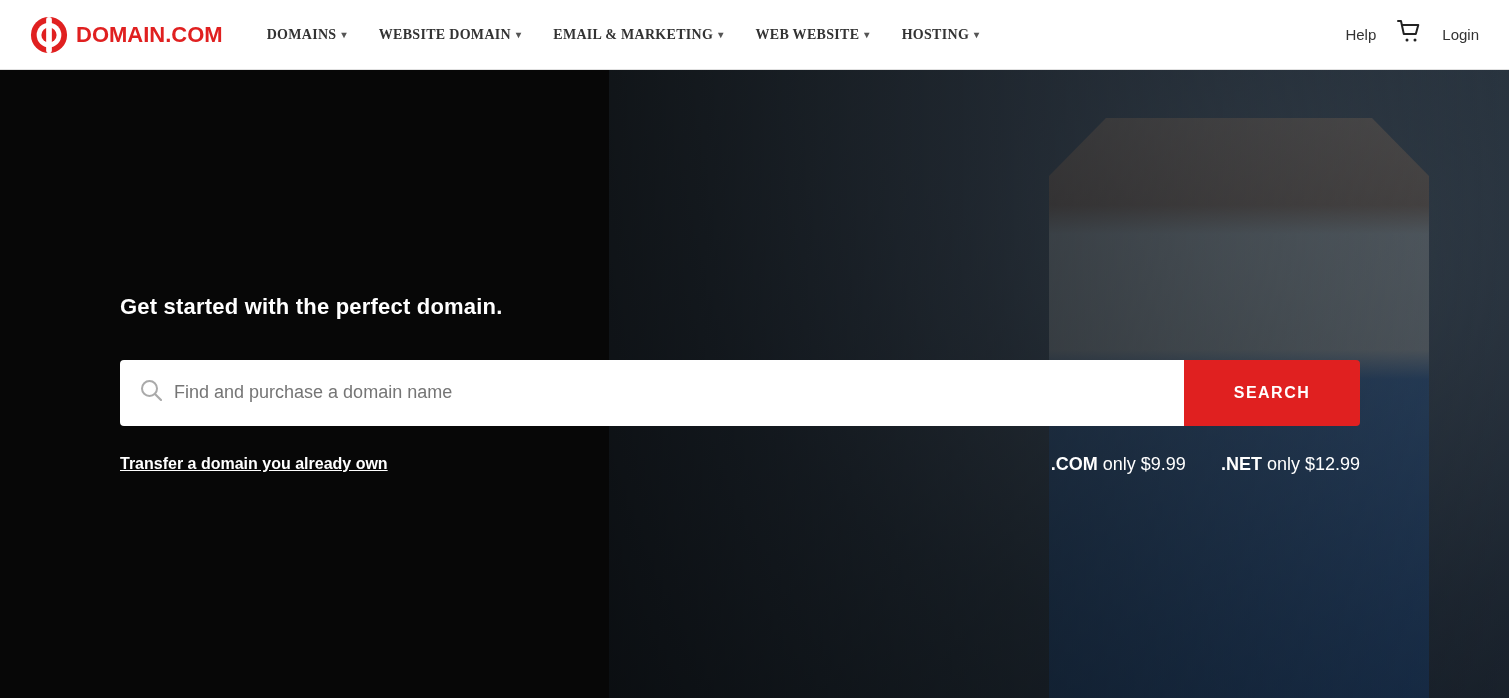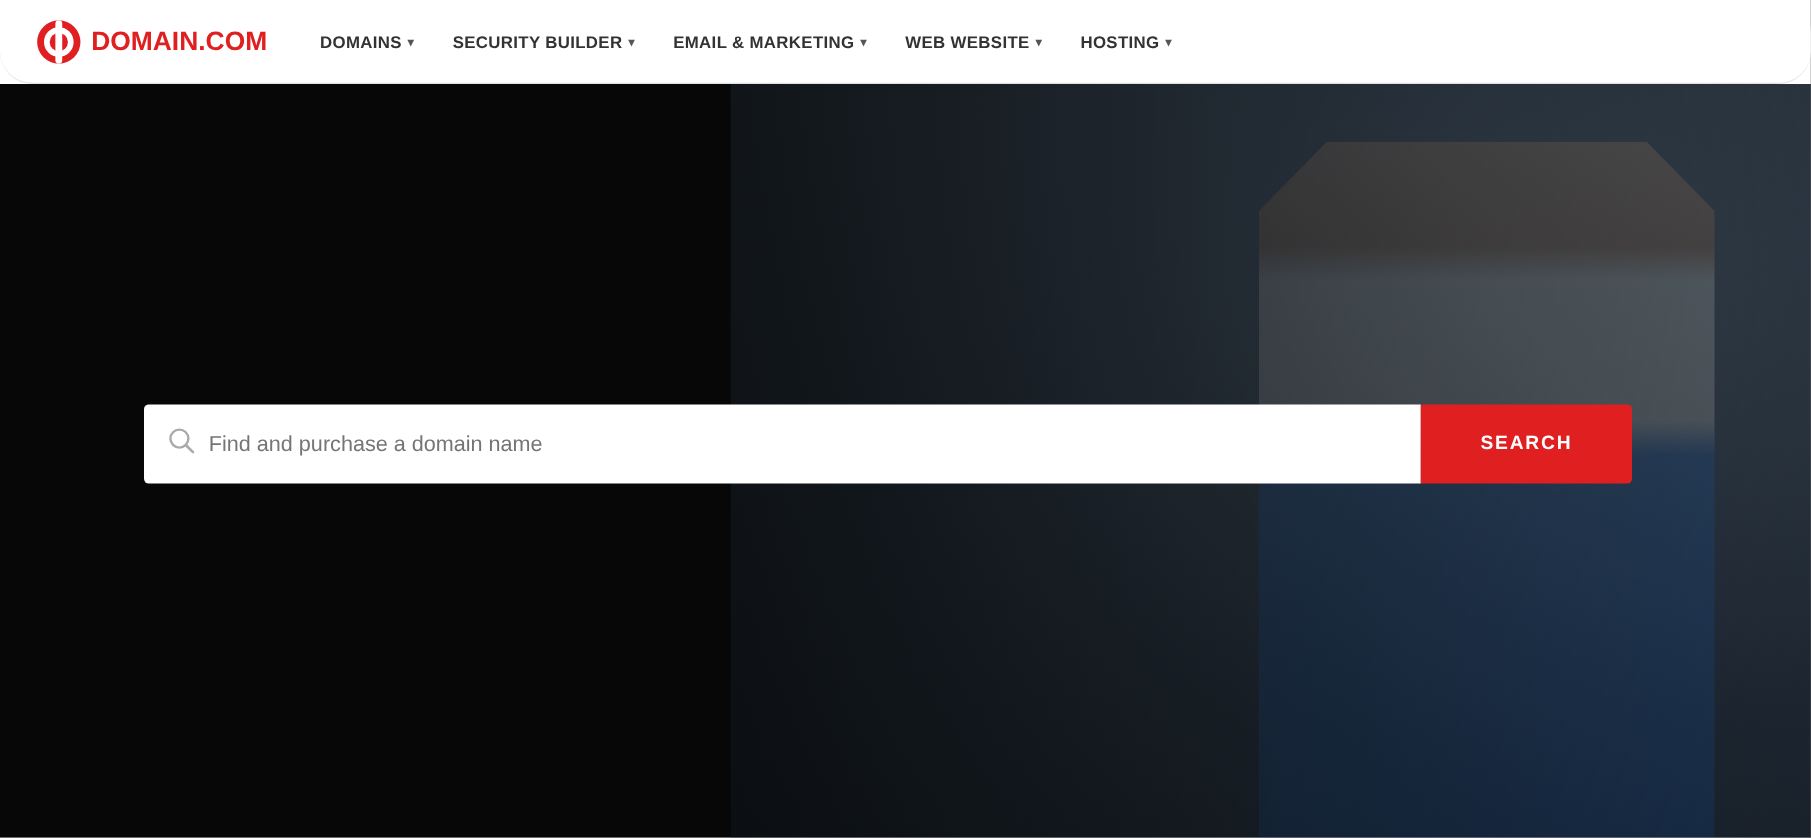--- a/index.html
+++ b/index.html
@@ -8,21 +8,20 @@
     
     .navbar {
       display: flex;
       align-items: center;
       height: 70px;
       background: #fff;
       padding: 0 30px;
       border-bottom: 1px solid #e0e0e0;
       position: relative;
       z-index: 10;
-      border-radius: 27px;
     }
     .logo-area {
       display: flex;
       align-items: center;
       margin-right: 30px;
       text-decoration: none;
     }
     .logo-icon {
       width: 38px;
       height: 38px;
@@ -35,20 +34,21 @@
       letter-spacing: 0;
     }
     .logo-text span {
       color: #e02020;
     }
     .nav-links {
       display: flex;
       align-items: flex-start;
       gap: 4px;
       flex: 1;
+      font-family: Liberation Serif, serif;
     }
     .nav-item {
       display: flex;
       align-items: center;
       padding: 0 14px;
       height: 70px;
       font-size: 14px;
       font-weight: 700;
       color: #333;
       cursor: pointer;
@@ -247,52 +247,74 @@
       <span>DOMAIN</span><span style="color:#e02020">.COM</span>
     </span>
   </a>
 
   <div class="nav-links">
     <a class="nav-item" href="#">
       <span>DOMAINS</span>
       <span class="chevron">▾</span>
     </a>
     <a class="nav-item" href="#">
-      <span>SECURITY BUILDER</span>
+      <span>WEBSITE DOMAIN</span>
       <span class="chevron">▾</span>
     </a>
     <a class="nav-item" href="#">
       <span>EMAIL &amp; MARKETING</span>
       <span class="chevron">▾</span>
     </a>
     <a class="nav-item" href="#">
       <span>WEB WEBSITE</span>
       <span class="chevron">▾</span>
     </a>
     <a class="nav-item" href="#">
       <span>HOSTING</span>
       <span class="chevron">▾</span>
     </a>
   </div>
 
+  <div class="nav-right">
+    <span class="nav-help">Help</span>
+    <span class="nav-cart">
+      <svg width="26" height="26" viewBox="0 0 26 26" fill="none">
+        <path d="M2 2h3l2.8 13h12l2.5-9H7" stroke="#222" stroke-width="2" stroke-linecap="round" stroke-linejoin="round" fill="none"></path>
+        <circle cx="11" cy="21" r="1.5" fill="#222"></circle>
+        <circle cx="19" cy="21" r="1.5" fill="#222"></circle>
+      </svg>
+    </span>
+    <span class="nav-login">Login</span>
+  </div>
 </nav>
 
 <section class="hero">
   <div class="hero-photo"></div>
   <div class="hero-bg"></div>
 
   <div class="hero-content">
+    <p class="hero-subtitle">Get started with the perfect domain.</p>
 
     <div class="search-bar">
       <div class="search-input-wrap">
         <span class="search-icon-wrap">
           <svg width="22" height="22" viewBox="0 0 22 22" fill="none">
             <circle cx="9.5" cy="9.5" r="7.5" stroke="#aaa" stroke-width="2"></circle>
             <line x1="15" y1="15" x2="21" y2="21" stroke="#aaa" stroke-width="2.2" stroke-linecap="round"></line>
           </svg>
         </span>
         <input class="search-input" type="text" placeholder="Find and purchase a domain name" style="">
       </div>
       <button class="search-btn">SEARCH</button>
     </div>
 
+    <div class="hero-footer">
+      <a class="transfer-link" href="#">Transfer a domain you already own</a>
+      <div class="pricing-info">
+        <strong class="ext">.COM</strong>
+        <span> </span><span>only $9.99</span>
+        <span class="sep">&nbsp;</span>
+        <strong class="ext">.NET</strong>
+        <span> </span><span>only $12.99</span>
+      </div>
+    </div>
   </div>
 </section>
 
 </body></html>

